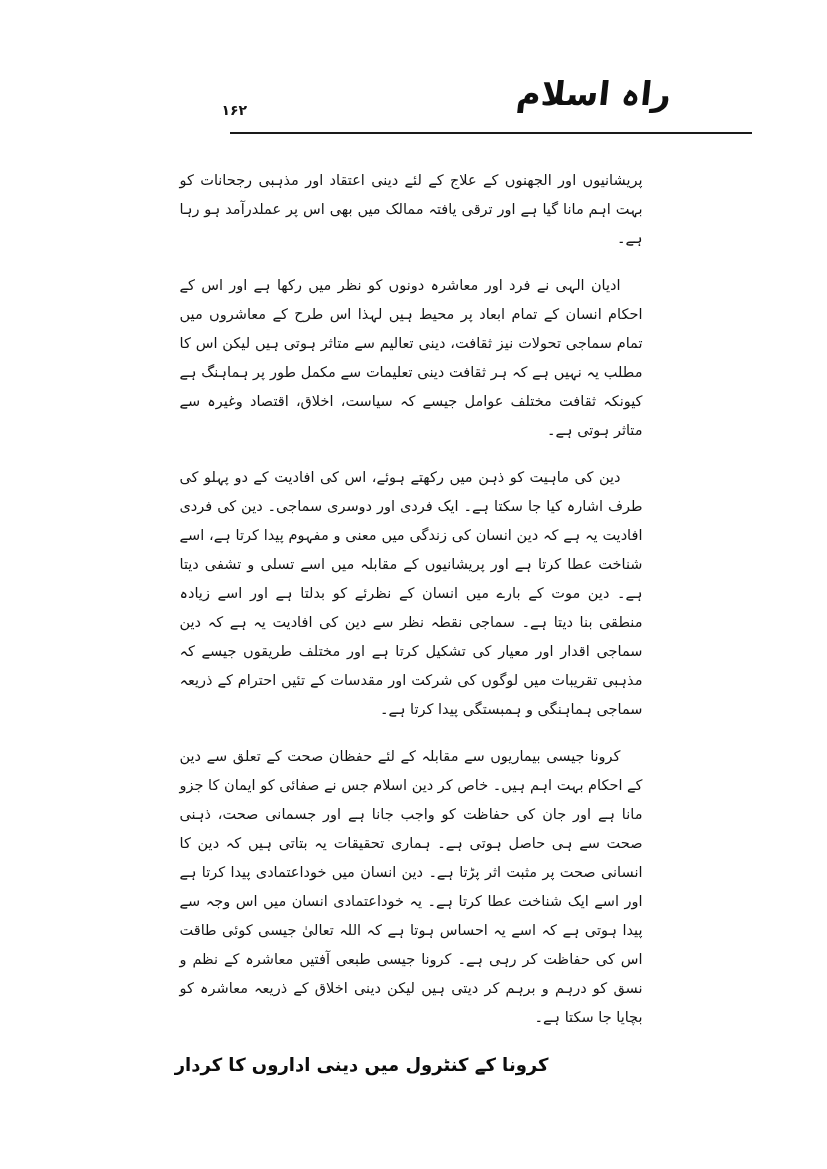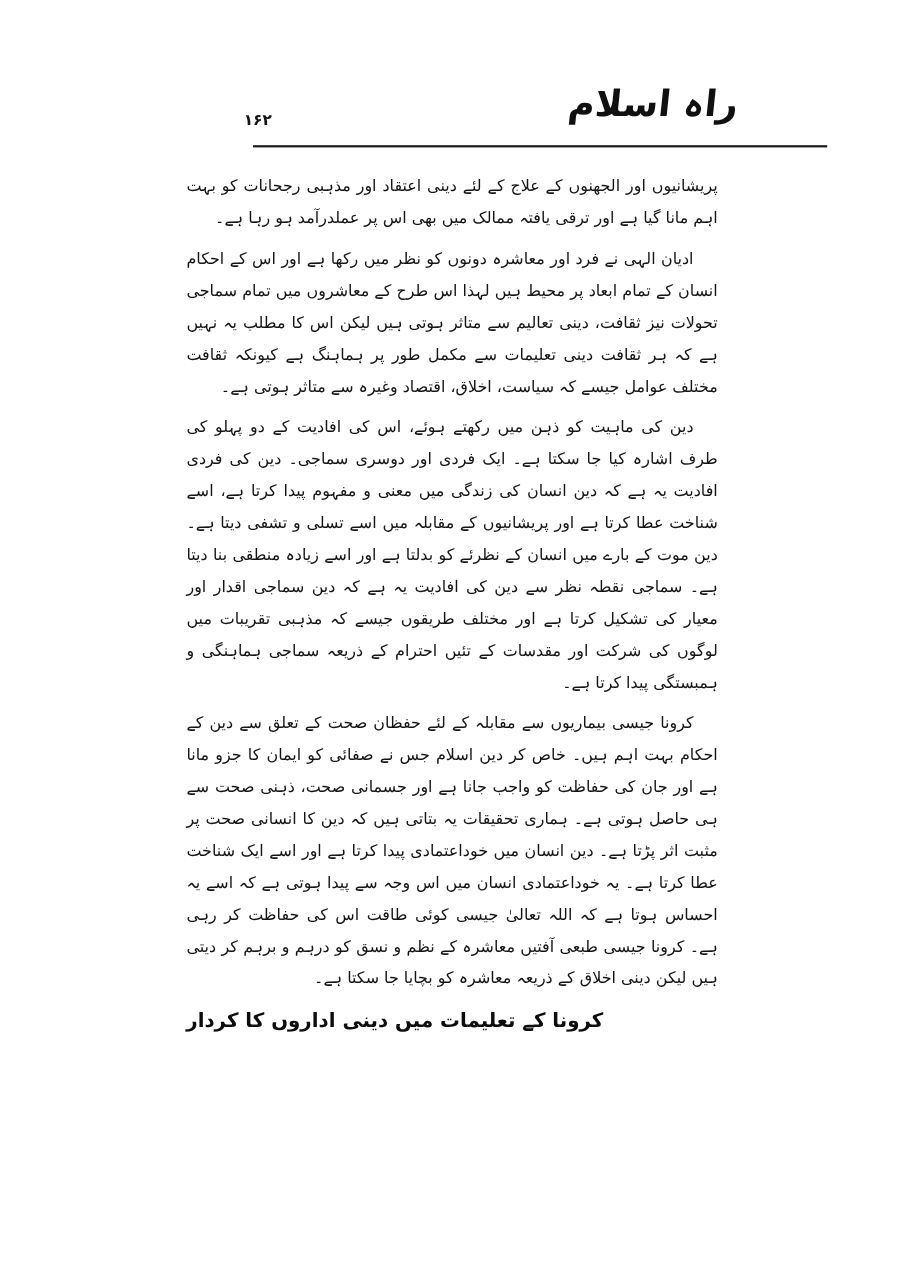--- a/index.html
+++ b/index.html
@@ -52,21 +52,21 @@
     top: 148px;
     left: 100px;
     right: 105px;
     direction: rtl;
     text-align: justify;
     font-size: 14.5px;
     line-height: 29px;
     color: #141414;
   }
   .para {
-    margin: 8px;
+    margin: 18px;
     text-indent: 22px;
   }
   .para.no-indent {
     text-indent: 0;
   }
   .section-heading {
     font-size: 18px;
     font-weight: bold;
     text-align: right;
     margin: 9px 112px 9px 0;
@@ -88,17 +88,17 @@
   <div class="article-body">
 
     <p class="para no-indent">پریشانیوں اور الجھنوں کے علاج کے لئے دینی اعتقاد اور مذہبی رجحانات کو بہت اہم مانا گیا ہے اور ترقی یافتہ ممالک میں بھی اس پر عملدرآمد ہو رہا ہے۔</p>
 
     <p class="para">ادیان الہی نے فرد اور معاشرہ دونوں کو نظر میں رکھا ہے اور اس کے احکام انسان کے تمام ابعاد پر محیط ہیں لہذا اس طرح کے معاشروں میں تمام سماجی تحولات نیز ثقافت، دینی تعالیم سے متاثر ہوتی ہیں لیکن اس کا مطلب یہ نہیں ہے کہ ہر ثقافت دینی تعلیمات سے مکمل طور پر ہماہنگ ہے کیونکہ ثقافت مختلف عوامل جیسے کہ سیاست، اخلاق، اقتصاد وغیرہ سے متاثر ہوتی ہے۔</p>
 
     <p class="para">دین کی ماہیت کو ذہن میں رکھتے ہوئے، اس کی افادیت کے دو پہلو کی طرف اشارہ کیا جا سکتا ہے۔ ایک فردی اور دوسری سماجی۔ دین کی فردی افادیت یہ ہے کہ دین انسان کی زندگی میں معنی و مفہوم پیدا کرتا ہے، اسے شناخت عطا کرتا ہے اور پریشانیوں کے مقابلہ میں اسے تسلی و تشفی دیتا ہے۔ دین موت کے بارے میں انسان کے نظرئے کو بدلتا ہے اور اسے زیادہ منطقی بنا دیتا ہے۔ سماجی نقطہ نظر سے دین کی افادیت یہ ہے کہ دین سماجی اقدار اور معیار کی تشکیل کرتا ہے اور مختلف طریقوں جیسے کہ مذہبی تقریبات میں لوگوں کی شرکت اور مقدسات کے تئیں احترام کے ذریعہ سماجی ہماہنگی و ہمبستگی پیدا کرتا ہے۔</p>
 
     <p class="para">کرونا جیسی بیماریوں سے مقابلہ کے لئے حفظان صحت کے تعلق سے دین کے احکام بہت اہم ہیں۔ خاص کر دین اسلام جس نے صفائی کو ایمان کا جزو مانا ہے اور جان کی حفاظت کو واجب جانا ہے اور جسمانی صحت، ذہنی صحت سے ہی حاصل ہوتی ہے۔ ہماری تحقیقات یہ بتاتی ہیں کہ دین کا انسانی صحت پر مثبت اثر پڑتا ہے۔ دین انسان میں خوداعتمادی پیدا کرتا ہے اور اسے ایک شناخت عطا کرتا ہے۔ یہ خوداعتمادی انسان میں اس وجہ سے پیدا ہوتی ہے کہ اسے یہ احساس ہوتا ہے کہ اللہ تعالیٰ جیسی کوئی طاقت اس کی حفاظت کر رہی ہے۔ کرونا جیسی طبعی آفتیں معاشرہ کے نظم و نسق کو درہم و برہم کر دیتی ہیں لیکن دینی اخلاق کے ذریعہ معاشرہ کو بچایا جا سکتا ہے۔</p>
 
-    <h2 class="section-heading">کرونا کے تعلیمات میں دینی اداروں کا کردار</h2>
+    <h2 class="section-heading">کرونا کے کنٹرول میں دینی اداروں کا کردار</h2>
 
 
   </div>
 </div>
 
 </body></html>

